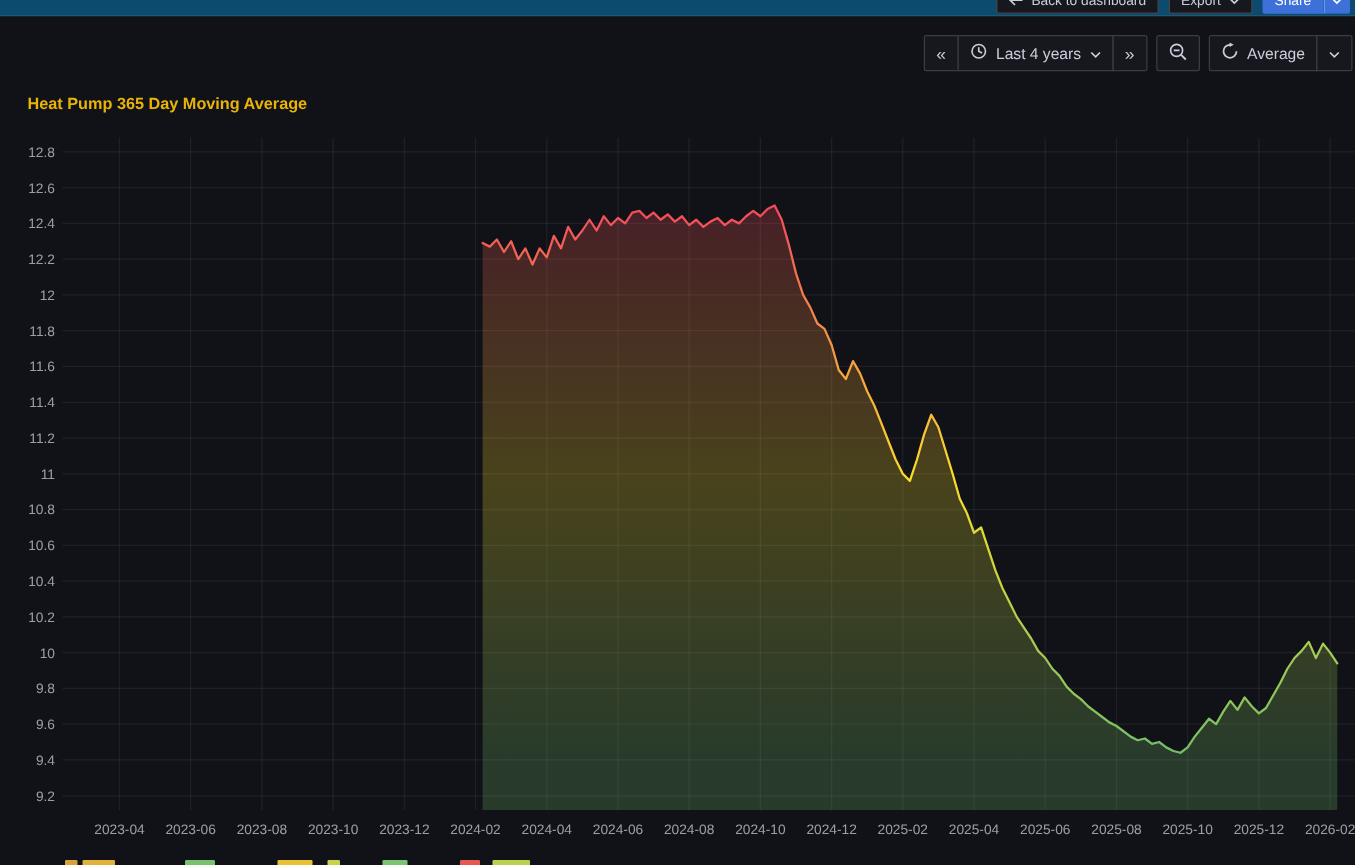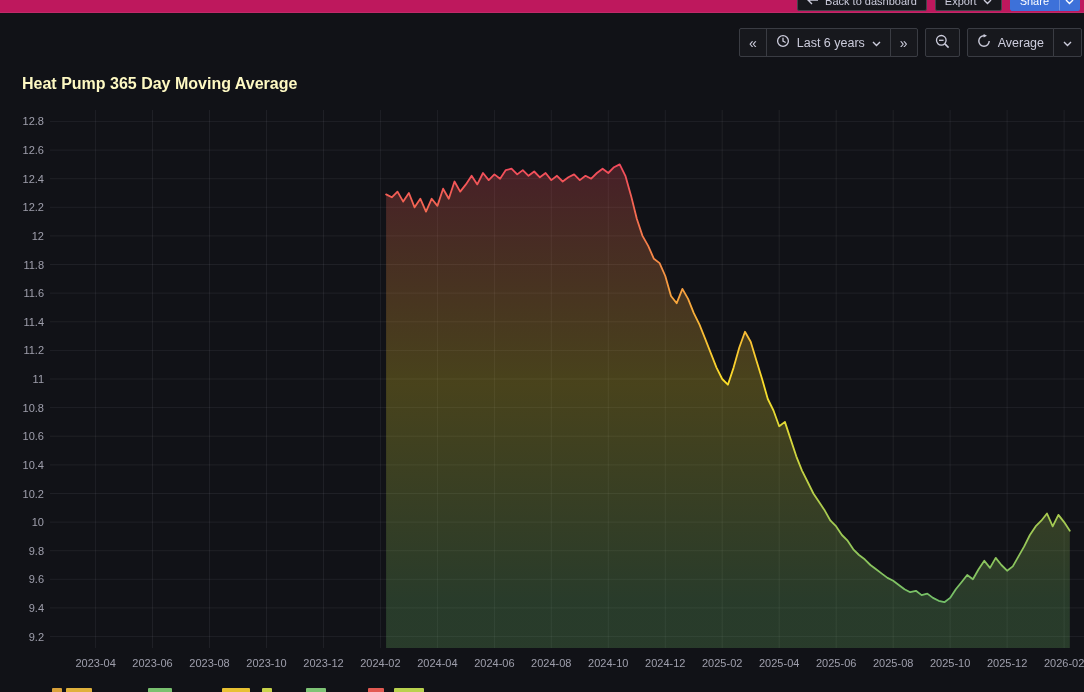--- a/index.html
+++ b/index.html
@@ -7,21 +7,21 @@
   body {
     background: #111217;
     color: #ccccdc;
     font-family: "Liberation Sans", sans-serif;
     position: relative;
   }
 
   
   .navbar {
     position: absolute; top: 0; left: 0; right: 0; height: 13px;
-    background: #be185d;
+    background: #0c4a6e;
     border-bottom: 1px solid rgba(204,204,220,0.10);
     overflow: hidden;
     z-index: 6;
   }
   .nav-right {
     position: absolute; right: 4px; top: -9px;
     display: flex; align-items: center; gap: 8px; height: 20px;
   }
   .btn {
     display: inline-flex; align-items: center; gap: 6px;
@@ -60,21 +60,21 @@
   .btn-group { display: inline-flex; }
   .btn-group .tb-btn { border-radius: 0; margin-left: -1px; }
   .btn-group .tb-btn:first-child { border-radius: 2px 0 0 2px; margin-left: 0; }
   .btn-group .tb-btn:last-child { border-radius: 0 2px 2px 0; }
   .tb-gap { width: 7px; }
   .glyph { font-size: 14px; line-height: 1; }
 
   
   .panel-title {
     position: absolute; left: 22px; top: 75px;
-    font-size: 16px; font-weight: 700; color: #fef9c3;
+    font-size: 13px; font-weight: 700; color: #eab308;
     z-index: 4;
   }
   #chart-svg { position: absolute; left: 0; top: 0; z-index: 1; }
   .tick {
     font-family: "Liberation Sans", sans-serif;
     font-size: 11px; font-weight: 500;
     fill: rgba(204,204,220,0.75);
   }
 
   
@@ -122,21 +122,21 @@
     <button class="tb-btn">
       <span class="glyph">«</span>
     </button>
     <button class="tb-btn">
       <span>
         <svg width="14" height="14" viewBox="0 0 14 14">
             <circle cx="7" cy="7" r="5.4" stroke="#ccccdc" stroke-width="1.3" fill="none"></circle>
             <path d="M7 4.2 V7 L9.2 8.2" stroke="#ccccdc" stroke-width="1.3" fill="none" stroke-linecap="round"></path>
           </svg>
       </span>
-      <span>Last 6 years</span>
+      <span>Last 4 years</span>
       <span>
         <svg width="9" height="6" viewBox="0 0 9 6">
             <path d="M1 1 L4.5 4.5 L8 1" stroke="#ccccdc" stroke-width="1.4" fill="none"></path>
           </svg>
       </span>
     </button>
     <button class="tb-btn">
       <span class="glyph">»</span>
     </button>
   </span>

